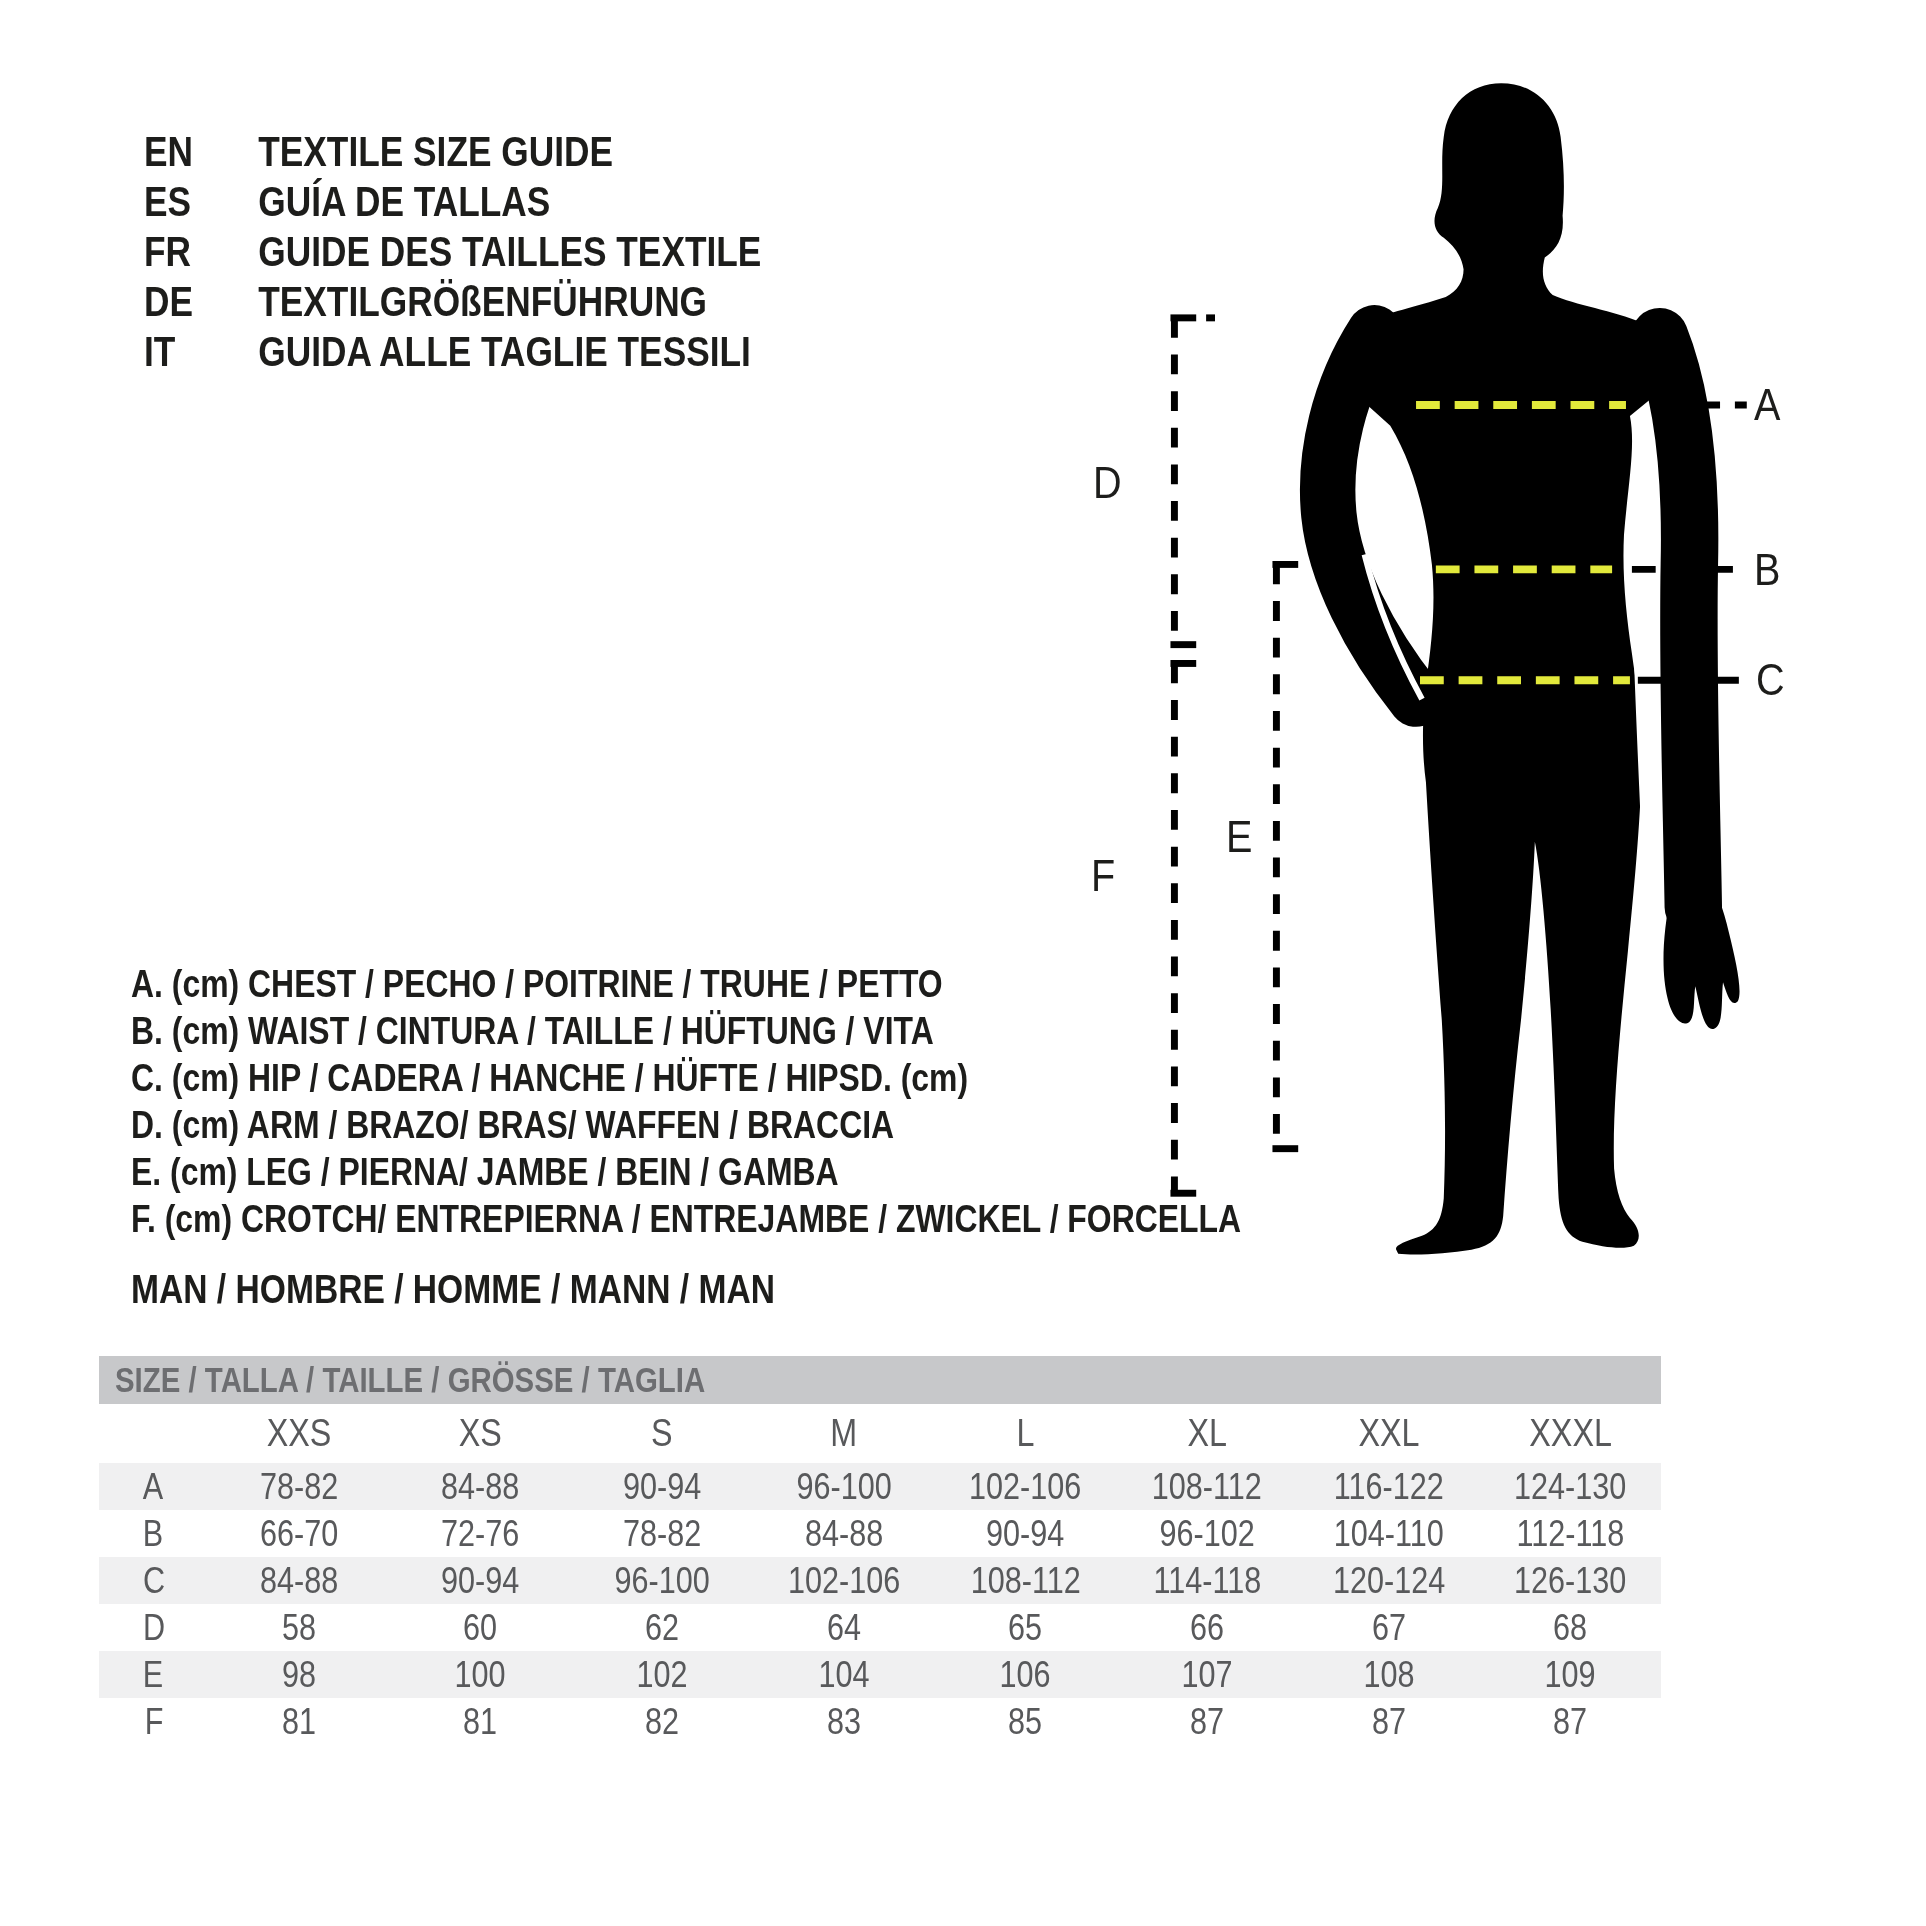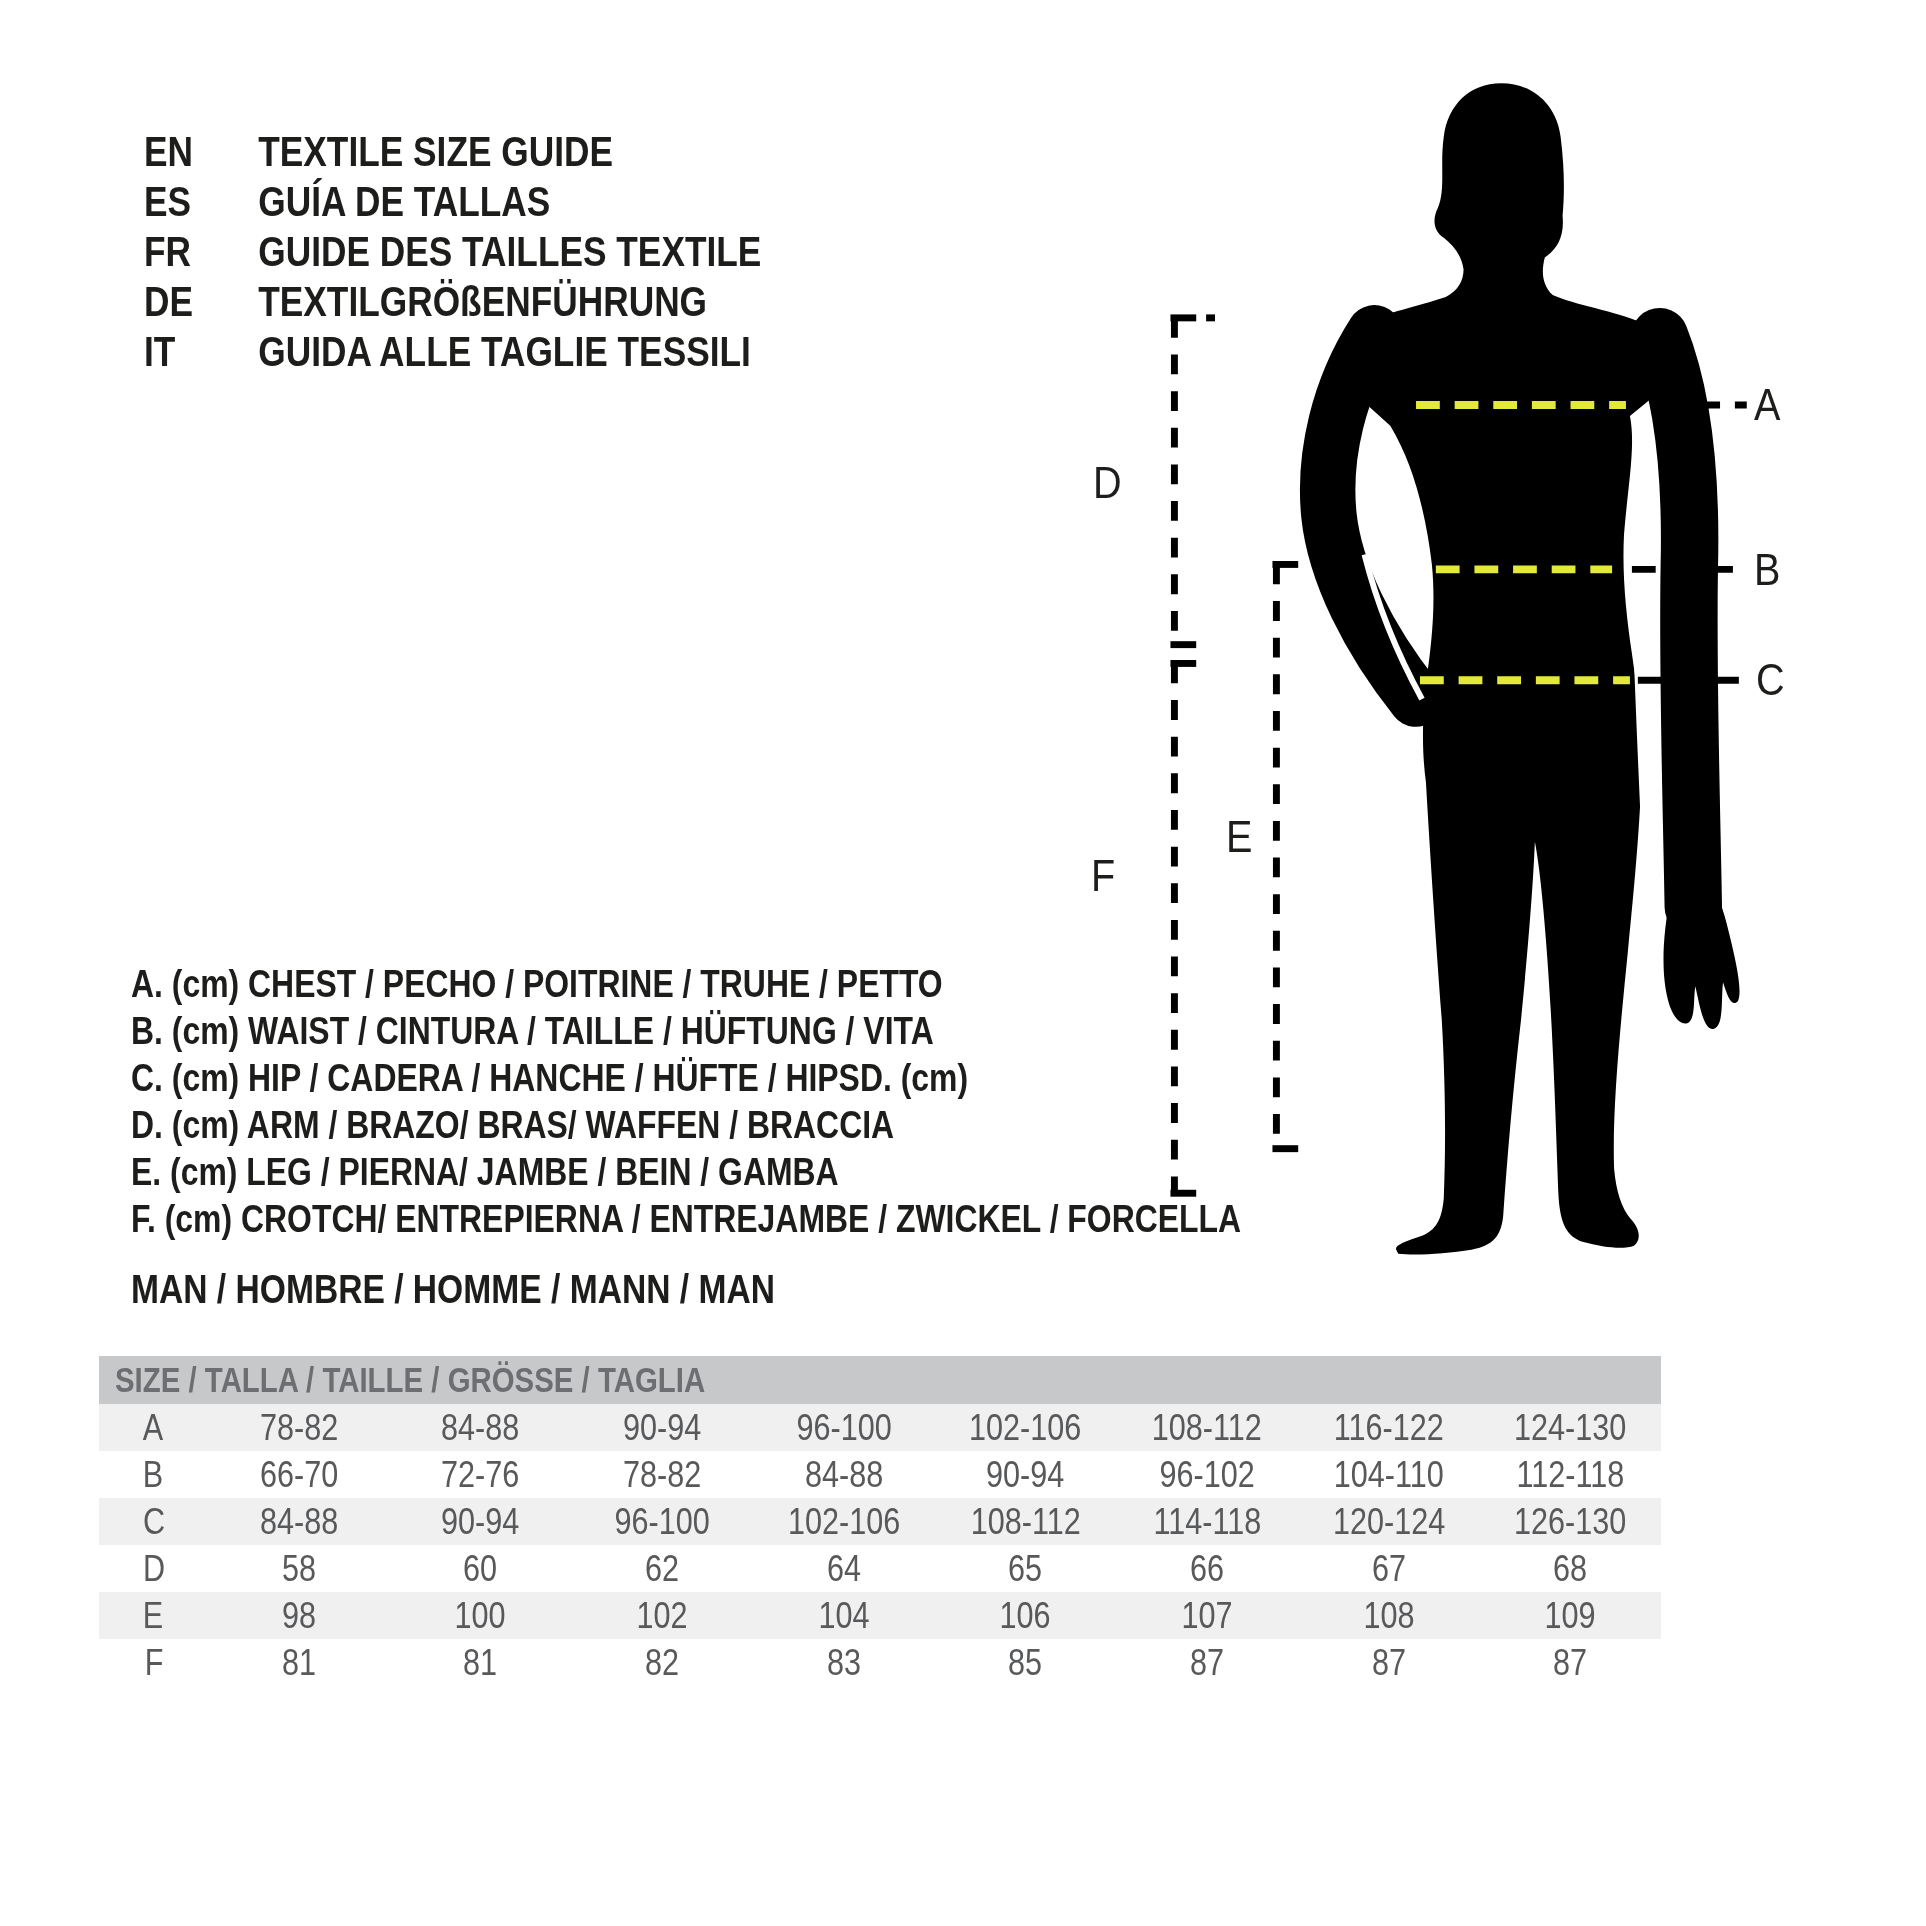--- a/index.html
+++ b/index.html
@@ -174,20 +174,47 @@
     <div class="figure-letter" style="left: 1756px; top: 655px;">C</div>
     <div class="figure-letter" style="left: 1093px; top: 458px;">D</div>
     <div class="figure-letter" style="left: 1226px; top: 812px;">E</div>
     <div class="figure-letter" style="left: 1091px; top: 851px;">F</div>
   </div>
 
 <div id="size-table">
   <div id="table-title-bar">
     <span>SIZE / TALLA / TAILLE / GRÖSSE / TAGLIA</span>
   </div>
+  <div class="t-row header" id="table-header-row">
+    <div class="t-cell rowlab"></div>
+  <div class="t-cell">
+        <span>XXS</span>
+      </div>
+      <div class="t-cell">
+        <span>XS</span>
+      </div>
+      <div class="t-cell">
+        <span>S</span>
+      </div>
+      <div class="t-cell">
+        <span>M</span>
+      </div>
+      <div class="t-cell">
+        <span>L</span>
+      </div>
+      <div class="t-cell">
+        <span>XL</span>
+      </div>
+      <div class="t-cell">
+        <span>XXL</span>
+      </div>
+      <div class="t-cell">
+        <span>XXXL</span>
+      </div>
+    </div>
   <div id="table-body">
       <div class="t-row data shaded">
         <div class="t-cell rowlab">
           <span>A</span>
         </div>
         <div class="t-cell">
           <span>78-82</span>
         </div>
         <div class="t-cell">
           <span>84-88</span>

